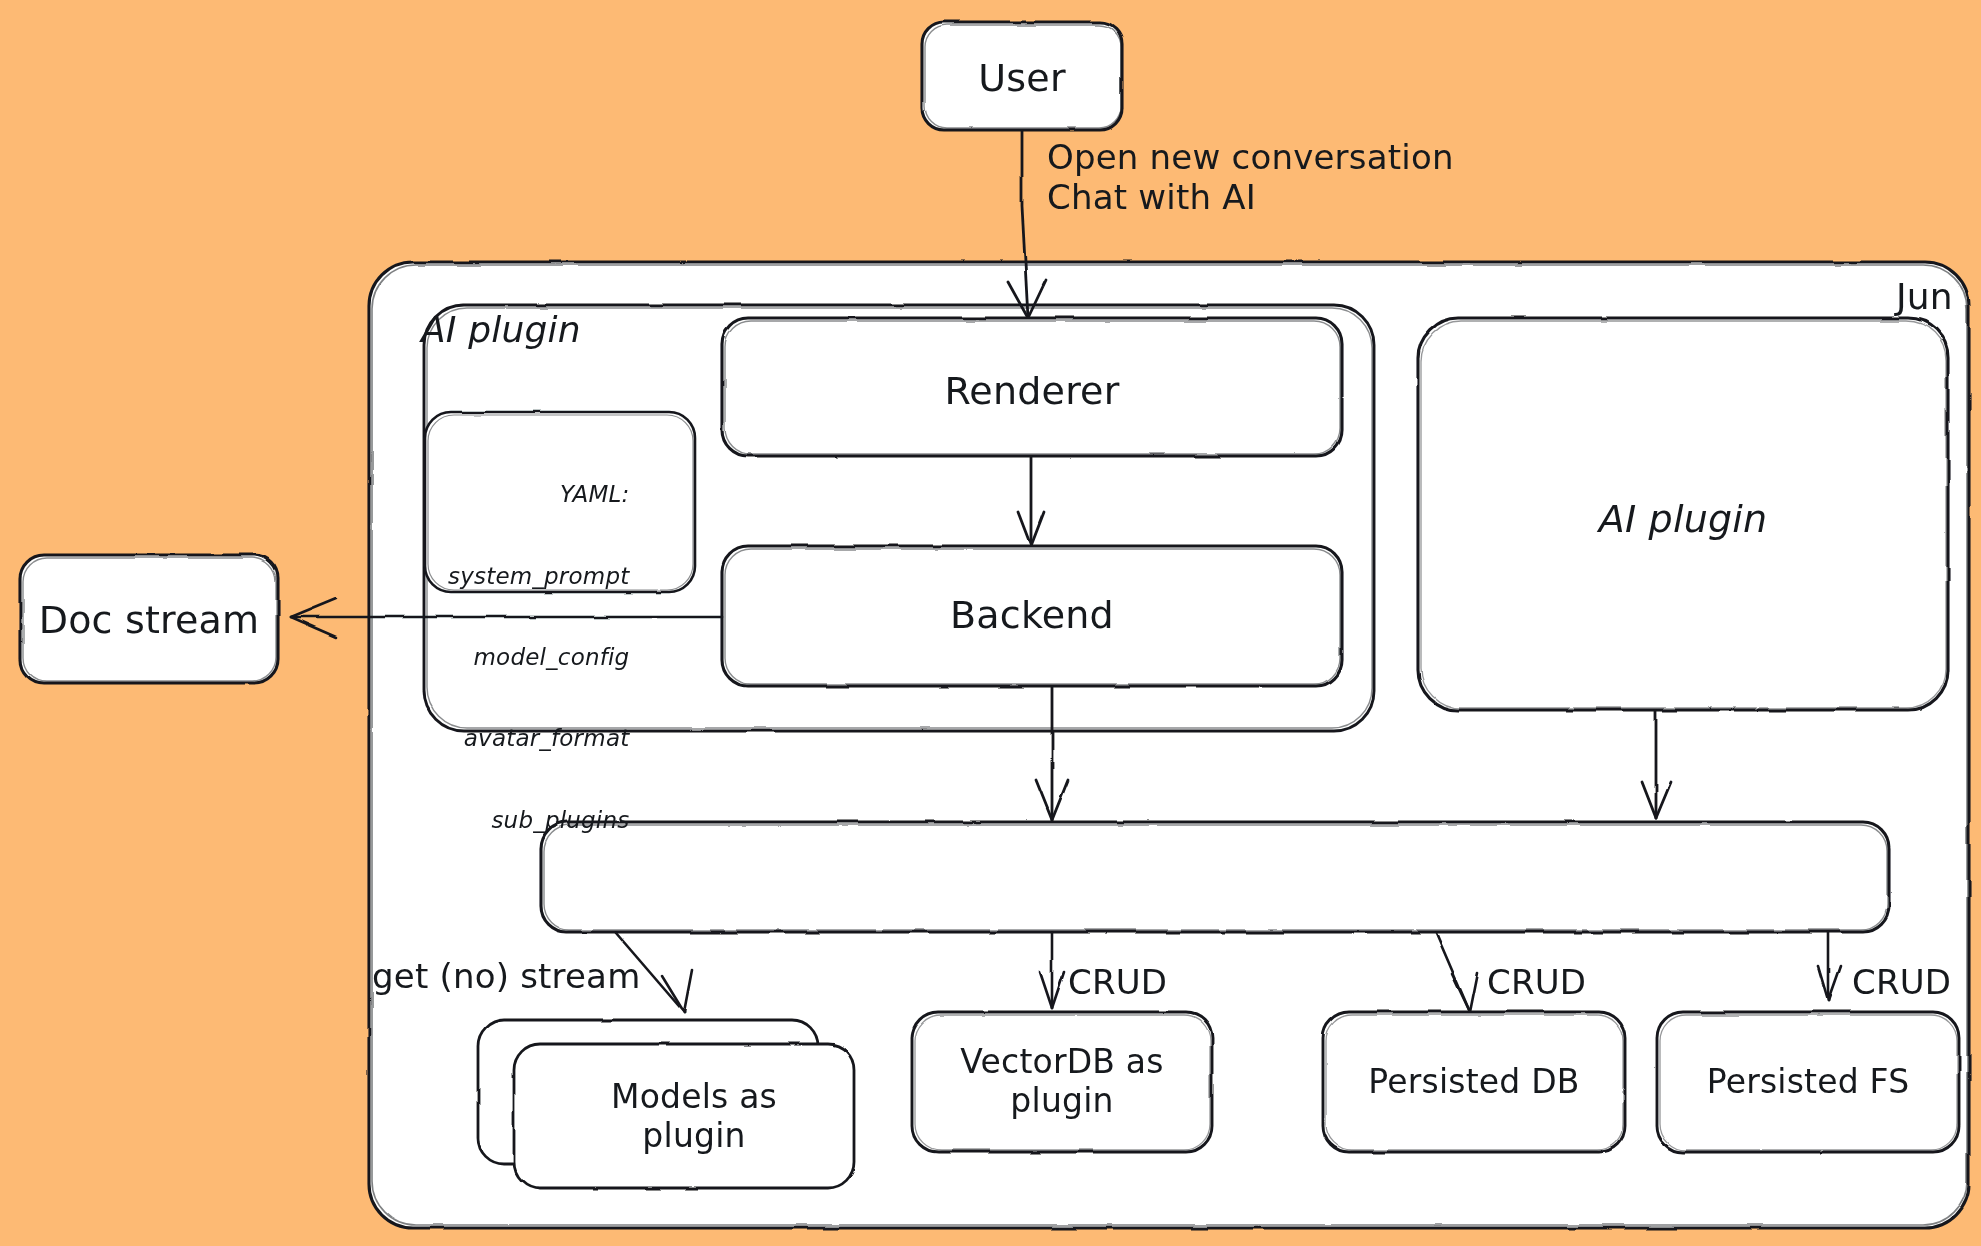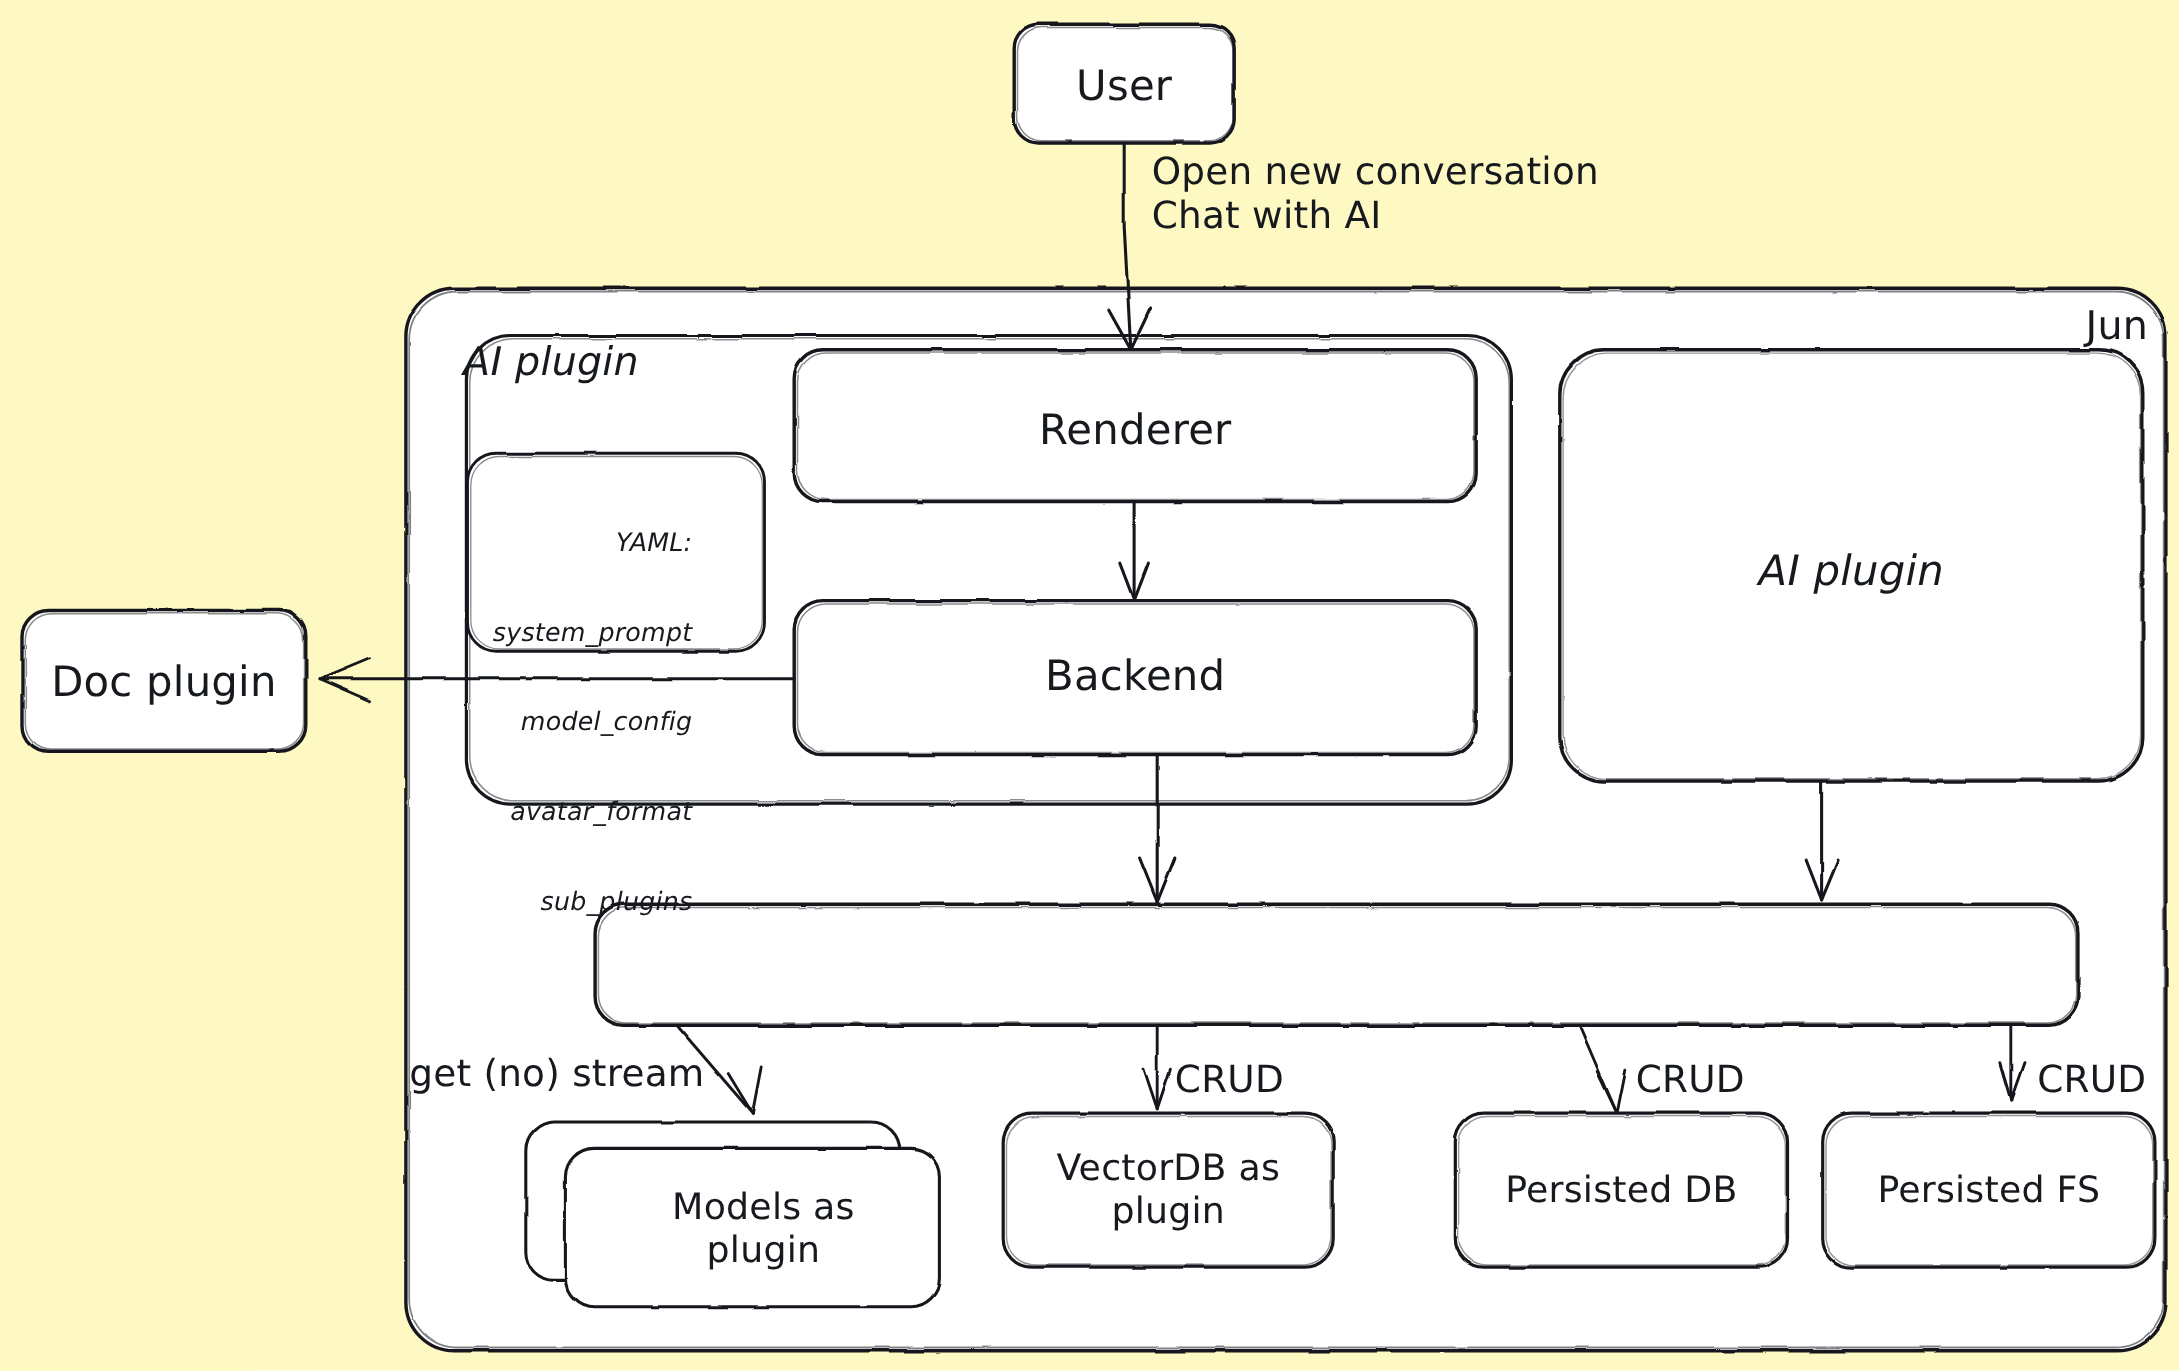--- a/index.html
+++ b/index.html
@@ -8,21 +8,21 @@
     padding: 0;
     background: #ffffff;
   }
   body {
     font-family: "DejaVu Sans", sans-serif;
   }
   #stage {
     position: relative;
     width: 1981px;
     height: 1246px;
-    background: #fef9c3;
+    background: #fdba74;
     overflow: hidden;
   }
   #sketch {
     position: absolute;
     left: 0;
     top: 0;
     width: 1981px;
     height: 1246px;
   }
   .lbl {
@@ -204,21 +204,21 @@
   <div class="lbl hand t-group lft" style="left:421px; top:330px; font-style:italic;">AI plugin</div>
 
   <div class="lbl hand t-group lft" style="left:1896px; top:297px;">Jun</div>
 
   <div class="lbl hand t-node ctr" style="left:1032px; top:391px;">Renderer</div>
 
   <div class="lbl hand t-node ctr" style="left:1032px; top:615px;">Backend</div>
 
   <div class="lbl hand t-node ctr" style="left:1683px; top:519px; font-style:italic;">AI plugin</div>
 
-  <div class="lbl hand t-node ctr" style="left:149px; top:620px;">Doc plugin</div>
+  <div class="lbl hand t-node ctr" style="left:149px; top:620px;">Doc stream</div>
 
   <div class="lbl hand t-yaml" style="left:448px; top:427px; transform:none; font-style:italic;">
     <div>YAML:</div>
     <div>system_prompt</div>
     <div>model_config</div>
     <div>avatar_format</div>
     <div>sub_plugins</div>
   </div>
 
 

